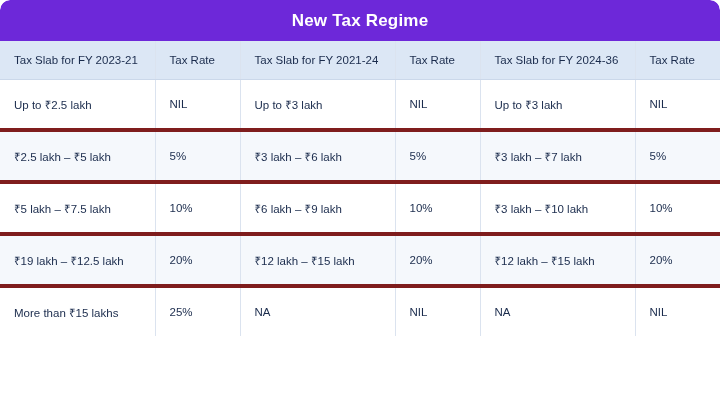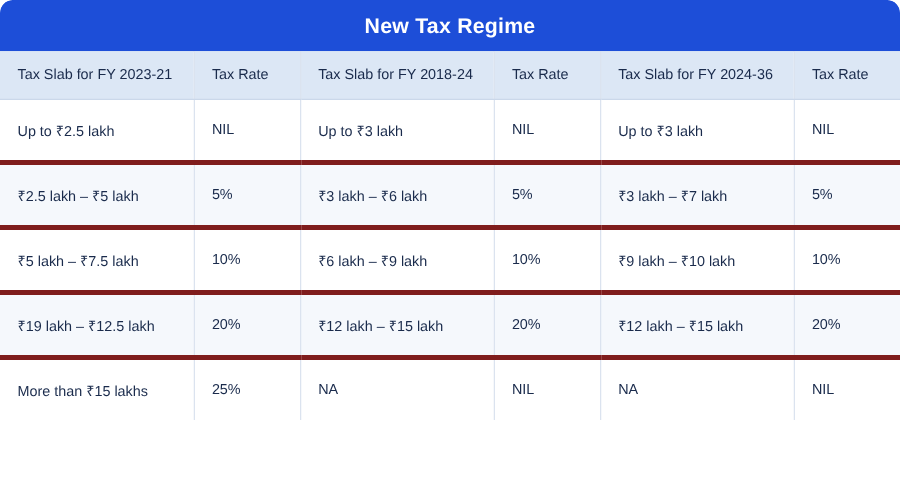--- a/index.html
+++ b/index.html
@@ -16,21 +16,21 @@
   .card {
     width: 720px;
     height: 401px;
     box-sizing: border-box;
     background: #ffffff;
     border-radius: 10px;
     overflow: hidden;
     position: relative;
   }
   .title-bar {
-    background: #1d4ed8;
+    background: #6d28d9;
     height: 41px;
     display: flex;
     align-items: center;
     justify-content: center;
     border-radius: 10px 10px 0 0;
   }
   .title-bar .title {
     color: #ffffff;
     font-size: 17px;
     font-weight: bold;
@@ -93,21 +93,21 @@
         <col class="rate">
       <col class="slab">
         <col class="rate">
       <col class="slab">
         <col class="rate">
     </colgroup>
     <thead>
       <tr>
         <th>Tax Slab for FY 2023-21</th>
         <th>Tax Rate</th>
-        <th>Tax Slab for FY 2018-24</th>
+        <th>Tax Slab for FY 2021-24</th>
         <th>Tax Rate</th>
         <th>Tax Slab for FY 2024-36</th>
         <th>Tax Rate</th>
       </tr>
     </thead>
     <tbody>
       <tr>
         <td>Up to ₹2.5 lakh</td>
         <td>NIL</td>
         <td>Up to ₹3 lakh</td>
@@ -121,21 +121,21 @@
         <td>₹3 lakh – ₹6 lakh</td>
         <td>5%</td>
         <td>₹3 lakh – ₹7 lakh</td>
         <td>5%</td>
       </tr>
       <tr>
         <td>₹5 lakh – ₹7.5 lakh</td>
         <td>10%</td>
         <td>₹6 lakh – ₹9 lakh</td>
         <td>10%</td>
-        <td>₹9 lakh – ₹10 lakh</td>
+        <td>₹3 lakh – ₹10 lakh</td>
         <td>10%</td>
       </tr>
       <tr>
         <td>₹19 lakh – ₹12.5 lakh</td>
         <td>20%</td>
         <td>₹12 lakh – ₹15 lakh</td>
         <td>20%</td>
         <td>₹12 lakh – ₹15 lakh</td>
         <td>20%</td>
       </tr>

